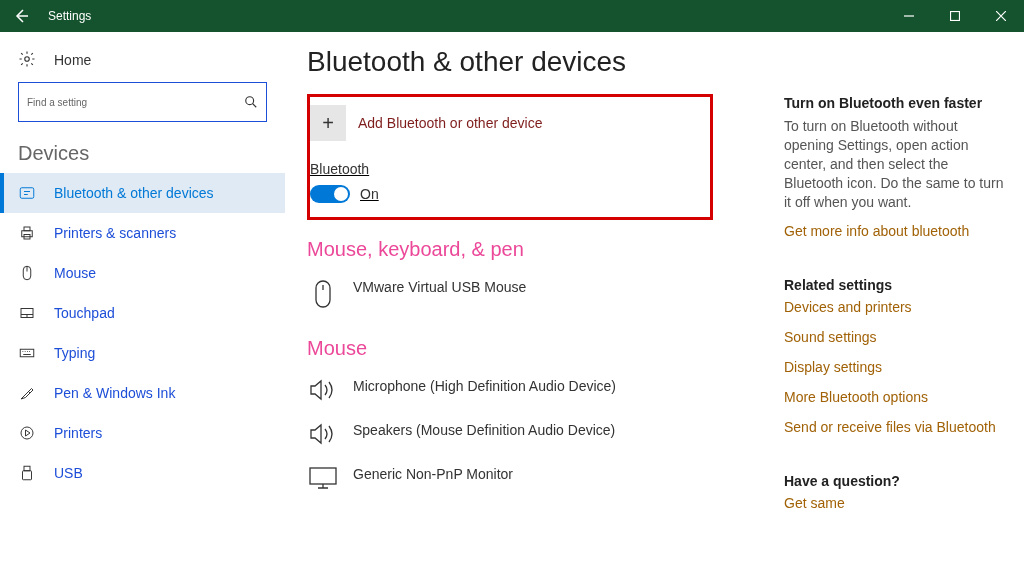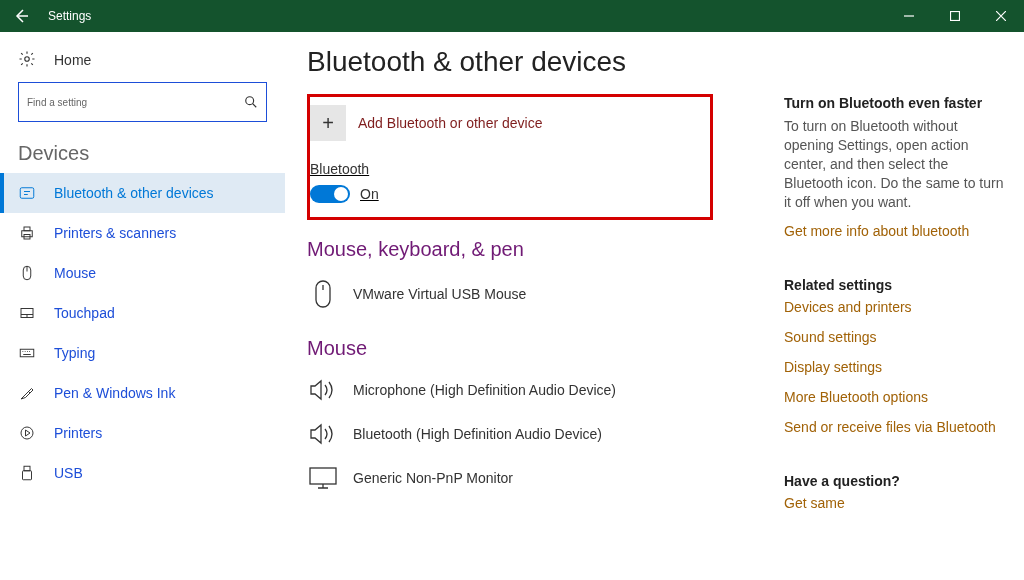--- a/index.html
+++ b/index.html
@@ -33,22 +33,22 @@
   .add-btn { display: flex; align-items: center; cursor: pointer; }
   .add-btn .plus { width: 36px; height: 36px; background: #e6e6e6; display: flex; align-items: center; justify-content: center; margin-right: 12px; font-size: 20px; font-weight: 300; color: #333; }
   .add-btn .lbl { font-size: 14px; color: #7f1d1d; }
   .bt-section { margin-top: 20px; text-decoration: underline; }
   .bt-section .sublabel { font-size: 14px; color: #333; margin-bottom: 8px; }
   .toggle-row { display: flex; align-items: center; }
   .toggle { width: 40px; height: 18px; border-radius: 10px; background: #0078d7; position: relative; cursor: pointer; margin-right: 10px; }
   .toggle::after { content: ""; position: absolute; right: 2px; top: 2px; width: 14px; height: 14px; border-radius: 50%; background: #fff; }
   .toggle-row .state { font-size: 14px; color: #333; }
 
-  .sect-title { font-size: 20px; font-weight: 400; color: #701a75; margin-top: 18px; margin-bottom: 8px; }
-  .device { display: flex; align-items: center; padding: 10px 0; font-size: 14px; color: #333; }
+  .sect-title { font-size: 20px; font-weight: 400; color: #ec4899; margin-top: 18px; margin-bottom: 8px; }
+  .device { display: flex; padding: 10px 0; font-size: 14px; color: #333; }
   .device .icon { width: 32px; margin-right: 14px; display:flex; align-items:center; justify-content:center; }
 
   
   .right { width: 240px; padding: 63px 14px 0 0; font-size: 14px; }
   .right .hdr { font-weight: 600; color: #222; margin-bottom: 6px; }
   .right .desc { color: #555; line-height: 1.35; margin-bottom: 12px; }
   .right a { color: #a16207; text-decoration: none; display: block; margin-bottom: 14px; cursor: pointer; }
   .right .spacer { height: 24px; }
 
   svg { display: block; }
@@ -220,21 +220,21 @@
       </span>
       <span>Microphone (High Definition Audio Device)</span>
     </div>
     <div class="device">
       <span class="icon">
         <svg width="28" height="24" viewBox="0 0 28 24">
             <path d="M2 8 H6 L12 3 V21 L6 16 H2 Z" fill="none" stroke="#333" stroke-width="1.3"></path>
             <path d="M16 7 Q20 12 16 17 M20 4 Q26 12 20 20" fill="none" stroke="#333" stroke-width="1.3"></path>
           </svg>
       </span>
-      <span>Bluetooth (High Definition Audio Device)</span>
+      <span>Speakers (Mouse Definition Audio Device)</span>
     </div>
 
     <div class="device">
       <span class="icon">
         <svg width="30" height="24" viewBox="0 0 30 24">
             <rect x="2" y="2" width="26" height="16" fill="none" stroke="#333" stroke-width="1.3"></rect>
             <path d="M10 22h10M15 18v4" stroke="#333" stroke-width="1.3"></path>
           </svg>
       </span>
       <span>Generic Non-PnP Monitor</span>

